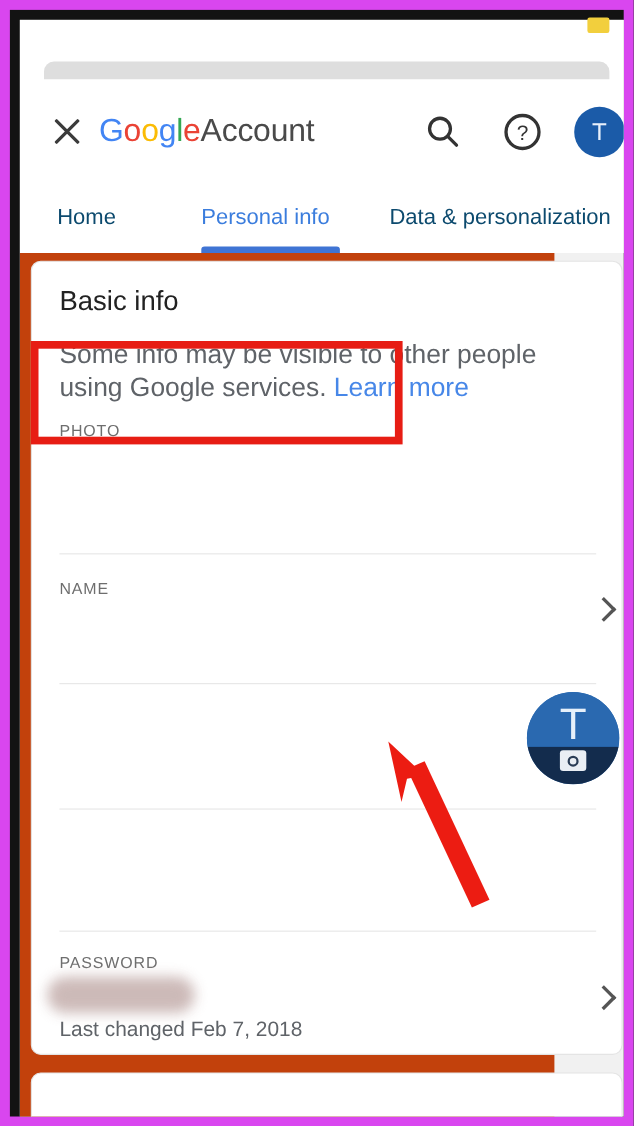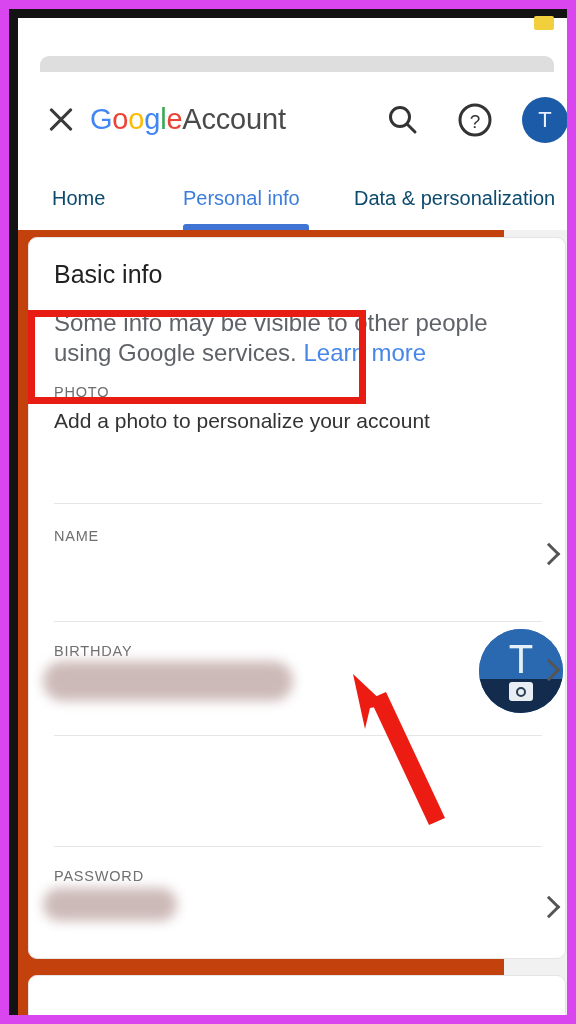--- a/index.html
+++ b/index.html
@@ -239,53 +239,48 @@
       <div class="card" id="card-basic">
 
         <div class="card-title" id="basic-title">Basic info</div>
 
         <div class="card-sub">
           <span>Some info may be visible to other people using Google services. </span><a>Learn more</a>
         </div>
 
         <div class="row" style="top:146px;height:118px;">
           <div class="row-label" style="top:0;">PHOTO</div>
-          <div class="row-value multi" style="top:22px;">Add a photo to personalize your account</div>
         </div>
 
         <div class="photo-avatar">
           <div class="top-half"></div>
           <div class="bottom-half"></div>
           <div class="letter">T</div>
           <div class="cam"></div>
         </div>
 
         <div class="divider" style="top:265px;"></div>
 
         <div class="row" style="top:290px;height:76px;">
           <div class="row-label" style="top:0;">NAME</div>
           <div class="chevron" style="left:505px;top:12px;"></div>
         </div>
 
         <div class="divider" style="top:383px;"></div>
 
-        <div class="row" style="top:405px;height:76px;">
-          <div class="row-label" style="top:0;">BIRTHDAY</div>
-          <div class="redact" style="left:14px;top:18px;width:250px;height:40px;"></div>
-          <div class="chevron" style="left:505px;top:13px;"></div>
-        </div>
 
         <div class="divider" style="top:497px;"></div>
 
 
         <div class="divider" style="top:608px;"></div>
 
         <div class="row" style="top:630px;height:92px;">
           <div class="row-label" style="top:0;">PASSWORD</div>
           <div class="redact" style="left:14px;top:20px;width:134px;height:33px;"></div>
+          <div class="row-sub" style="top:58px;">Last changed Feb 7, 2018</div>
           <div class="chevron" style="left:505px;top:25px;"></div>
         </div>
 
       </div>
 
       <div class="card" id="card-contact">
         <div class="card-title" id="contact-title">Contact info</div>
       </div>
 
     </div>

